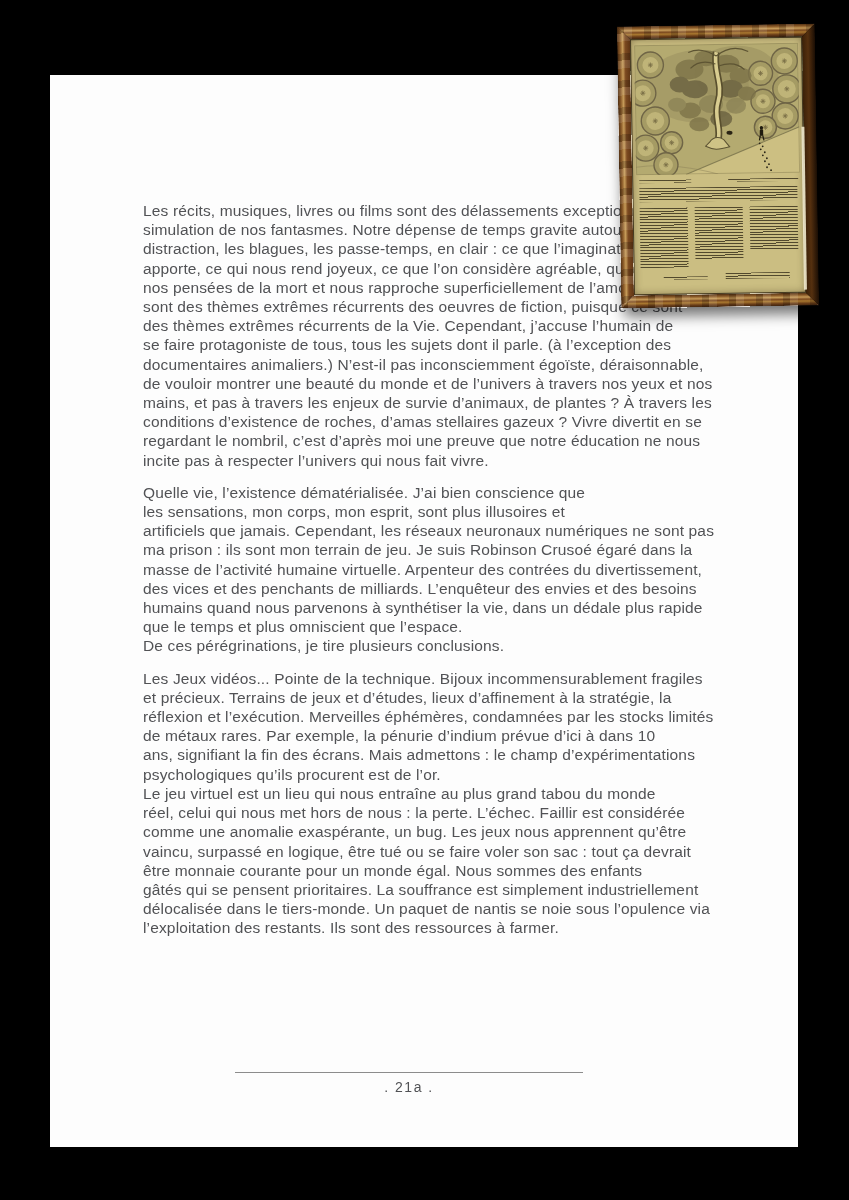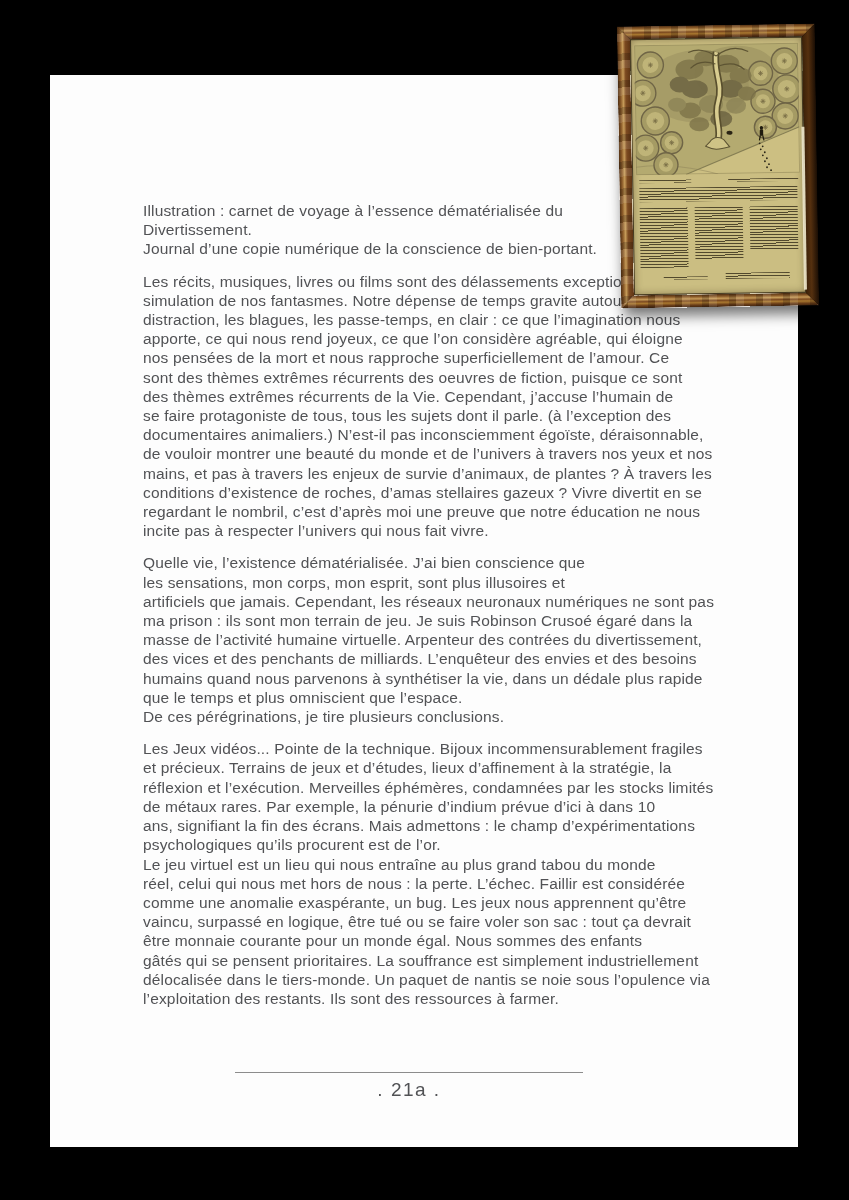--- a/index.html
+++ b/index.html
@@ -5,21 +5,21 @@
   html,body{margin:0;padding:0;background:#000;}
   .stage{position:relative;width:849px;height:1200px;background:#000;overflow:hidden;
          font-family:"Liberation Sans",sans-serif;}
   
   .doc-page{position:absolute;left:50px;top:75px;width:748px;height:1072px;background:#fdfdfd;}
   .body-text{position:absolute;left:93px;top:126px;}
   .body-text p{margin:0 0 13px 0;white-space:pre;font-size:15.5px;line-height:19.2px;
                letter-spacing:.15px;color:#515255;font-weight:400;}
   .footer-rule{position:absolute;left:185px;top:997px;width:348px;height:1px;background:#8c8c8c;}
   .page-number{position:absolute;left:185px;top:1004px;width:348px;text-align:center;
-               font-size:19px;letter-spacing:1.5px;color:#515255;}
+               font-size:14px;letter-spacing:1.5px;color:#515255;}
   
   .artwork{position:absolute;left:619px;top:25px;width:198px;height:282px;
            transform:rotate(-0.9deg);box-shadow:3px 8px 14px rgba(0,0,0,.55);}
   .wood{position:absolute;}
   .wood-top,.wood-bottom{left:0;width:198px;height:13px;
       background:repeating-linear-gradient(90deg,rgba(0,0,0,.18) 0 7px,rgba(255,255,255,.10) 7px 15px,rgba(0,0,0,0) 15px 27px),
                  linear-gradient(180deg,#4e2d12 0%,#8a5a28 18%,#c59a58 34%,#7c4a20 50%,#a9782f 64%,#6a3d18 82%,#3e2410 100%);}
   .wood-top{top:0;clip-path:polygon(0 0,100% 0,calc(100% - 13px) 100%,13px 100%);}
   .wood-bottom{bottom:0;clip-path:polygon(13px 0,calc(100% - 13px) 0,100% 100%,0 100%);}
   .wood-left,.wood-right{top:0;width:13px;height:282px;
@@ -42,23 +42,20 @@
   .sig-right{left:92px;top:235px;width:64px;height:6px;}
   .paper-sheen{position:absolute;right:-1px;top:90px;bottom:3px;width:3px;background:#f0e8cc;opacity:.9;}
 </style>
 </head>
 <body>
 
 <div class="stage">
 
   <div class="doc-page">
     <div class="body-text">
-      <p>Illustration : carnet de voyage à l’essence dématérialisée du
-Divertissement.
-Journal d’une copie numérique de la conscience de bien-portant.</p>
       <p>Les récits, musiques, livres ou films sont des délassements exceptionnels. Une
 simulation de nos fantasmes. Notre dépense de temps gravite autour de la
 distraction, les blagues, les passe-temps, en clair : ce que l’imagination nous
 apporte, ce qui nous rend joyeux, ce que l’on considère agréable, qui éloigne
 nos pensées de la mort et nous rapproche superficiellement de l’amour. Ce
 sont des thèmes extrêmes récurrents des oeuvres de fiction, puisque ce sont
 des thèmes extrêmes récurrents de la Vie. Cependant, j’accuse l’humain de
 se faire protagoniste de tous, tous les sujets dont il parle. (à l’exception des
 documentaires animaliers.) N’est-il pas inconsciemment égoïste, déraisonnable,
 de vouloir montrer une beauté du monde et de l’univers à travers nos yeux et nos

